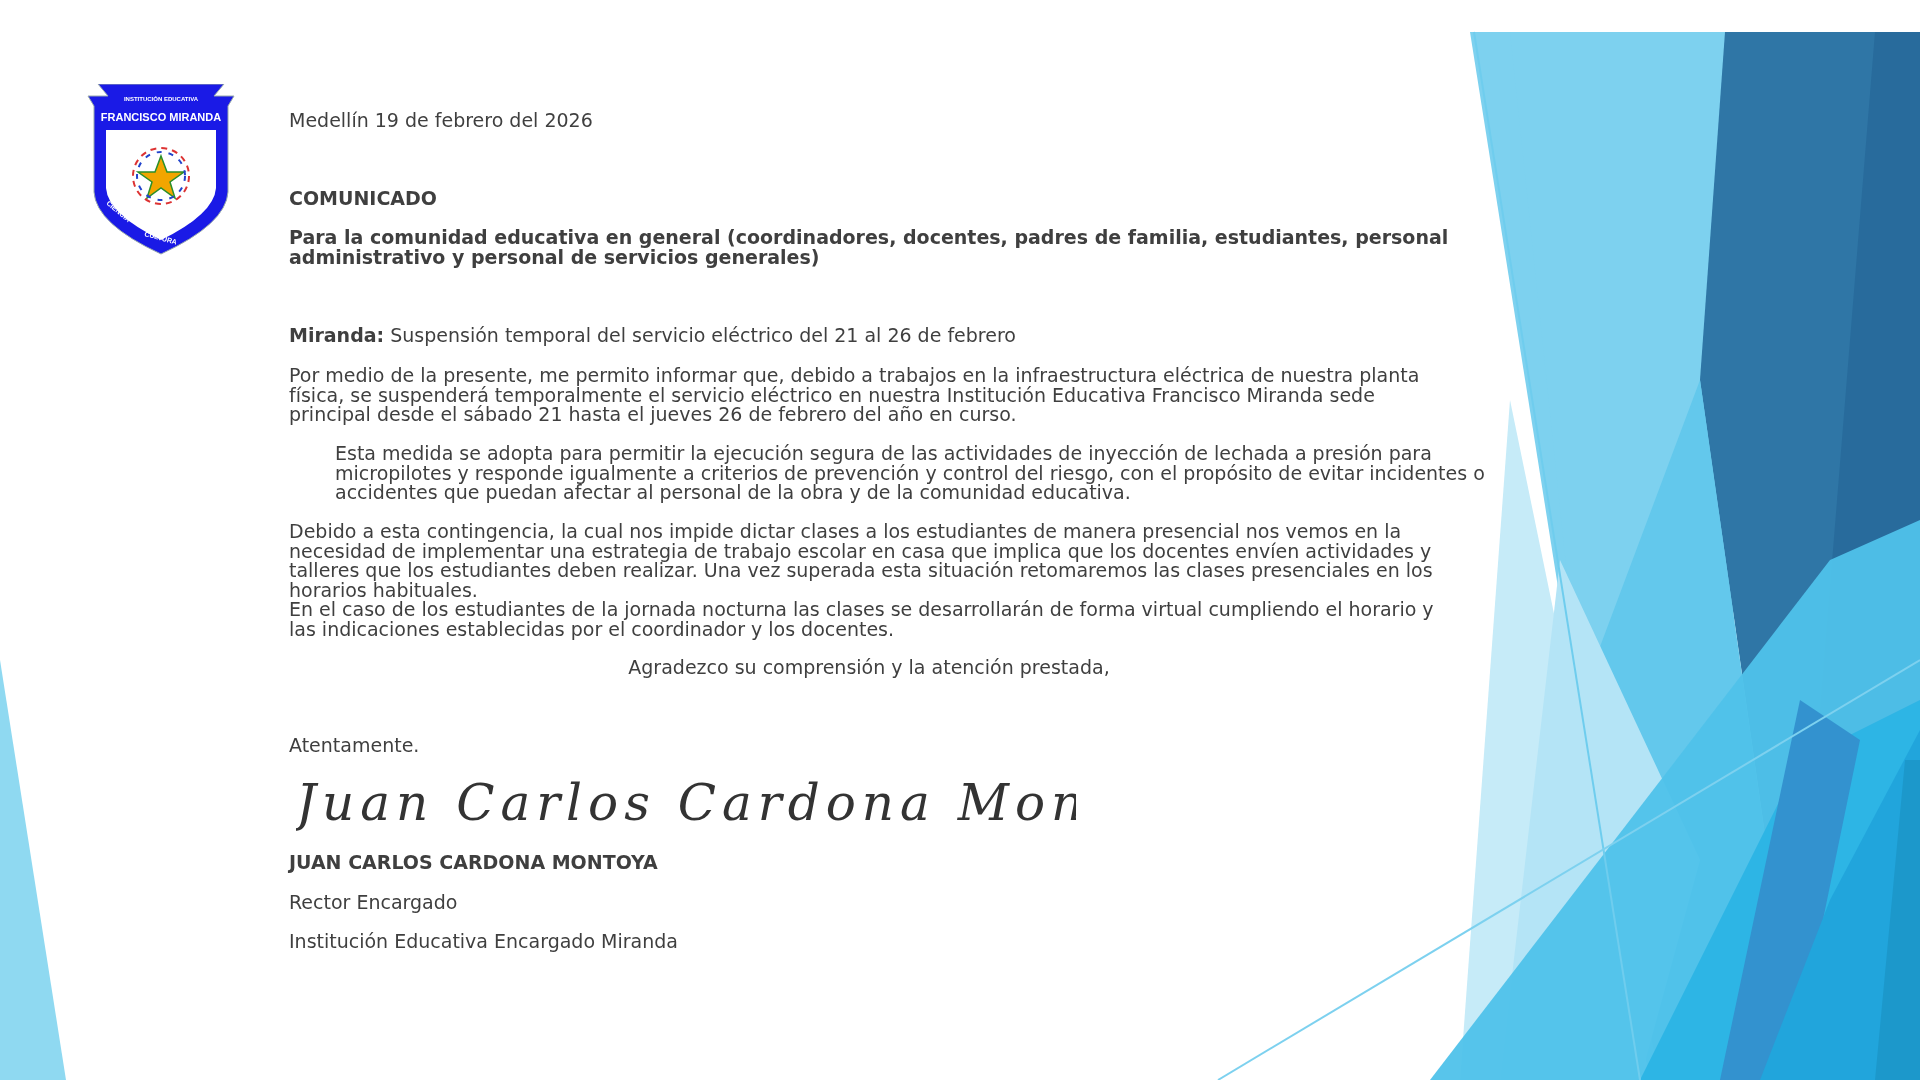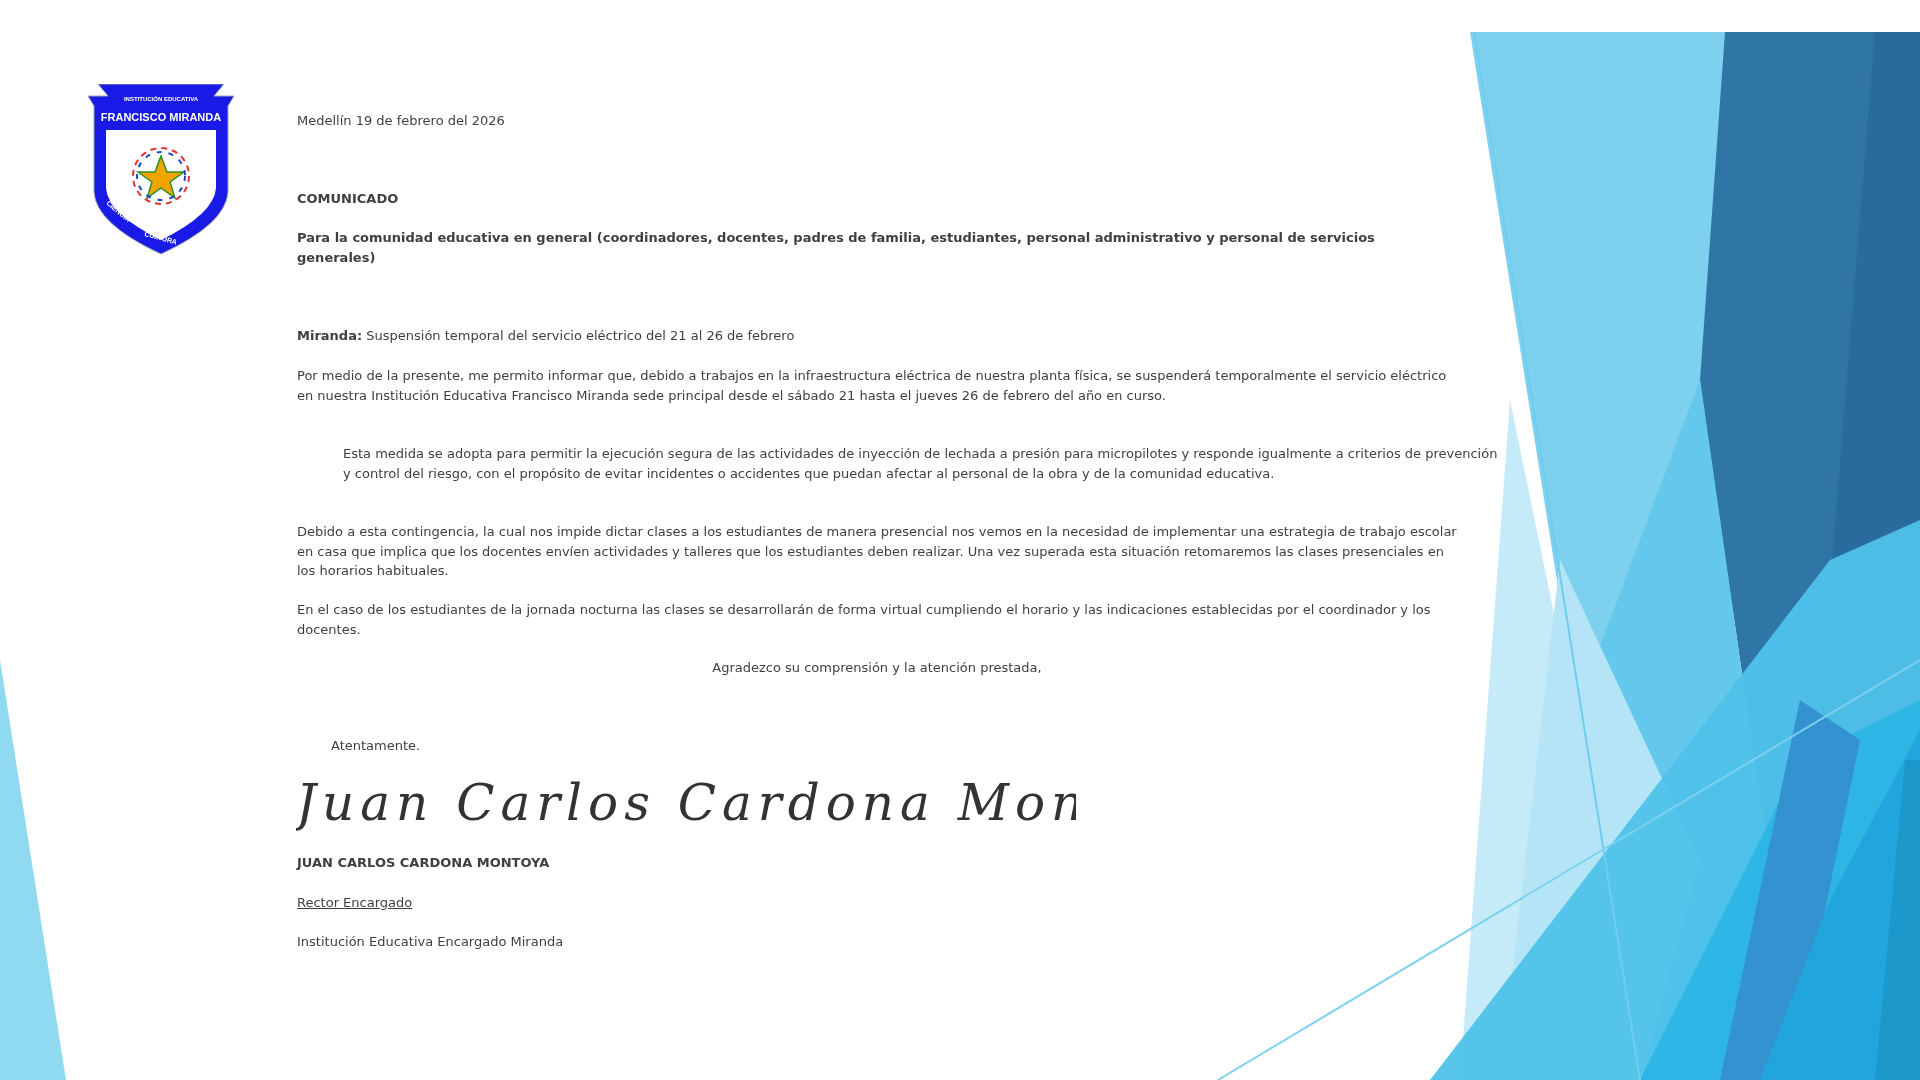--- a/index.html
+++ b/index.html
@@ -1,20 +1,20 @@
 <!DOCTYPE html>
 <html><head>
 <meta charset="utf-8">
 <style>
   html, body { margin:0; padding:0; }
   body { width:1920px; height:1080px; position:relative; overflow:hidden; background:#ffffff;
          font-family:"DejaVu Sans", sans-serif; color:#3f3f3f; }
   .bg { position:absolute; left:0; top:0; width:1920px; height:1080px; }
   .logo { position:absolute; left:86px; top:84px; width:150px; height:172px; }
-  .txt { position:absolute; left:297px; font-size:13px; line-height:19.5px; white-space:normal; width:1160px; }
+  .txt { position:absolute; left:289px; font-size:19px; line-height:19.5px; white-space:normal; width:1160px; }
   .bold { font-weight:bold; }
   .sig { position:absolute; left:296px; top:762px; width:780px; height:80px; }
 </style>
 </head>
 <body>
 
 <svg class="bg" viewBox="0 0 1920 1080">
 
   <polygon points="0,660 66,1080 0,1080" fill="#8fd9f1"></polygon>
 
@@ -52,21 +52,21 @@
 
 <div class="txt" style="top:111px;">Medellín 19 de febrero del 2026</div>
 <div class="txt bold" style="top:189px;">COMUNICADO</div>
 <div class="txt bold" style="top:228px;">Para la comunidad educativa en general (coordinadores, docentes, padres de familia, estudiantes, personal administrativo y personal de servicios generales)</div>
 <div class="txt" style="top:326px;"><span class="bold">Miranda:</span><span> Suspensión temporal del servicio eléctrico del 21 al 26 de febrero</span></div>
 <div class="txt" style="top:366px;">Por medio de la presente, me permito informar que, debido a trabajos en la infraestructura eléctrica de nuestra planta física, se suspenderá temporalmente el servicio eléctrico en nuestra Institución Educativa Francisco Miranda sede principal desde el sábado 21 hasta el jueves 26 de febrero del año en curso.</div>
 <div class="txt" style="top:444px;margin-left:46px;">Esta medida se adopta para permitir la ejecución segura de las actividades de inyección de lechada a presión para micropilotes y responde igualmente a criterios de prevención y control del riesgo, con el propósito de evitar incidentes o accidentes que puedan afectar al personal de la obra y de la comunidad educativa.</div>
 <div class="txt" style="top:522px;">Debido a esta contingencia, la cual nos impide dictar clases a los estudiantes de manera presencial nos vemos en la necesidad de implementar una estrategia de trabajo escolar en casa que implica que los docentes envíen actividades y talleres que los estudiantes deben realizar. Una vez superada esta situación retomaremos las clases presenciales en los horarios habituales.</div>
 <div class="txt" style="top:600px;">En el caso de los estudiantes de la jornada nocturna las clases se desarrollarán de forma virtual cumpliendo el horario y las indicaciones establecidas por el coordinador y los docentes.</div>
 <div class="txt" style="top:658px;text-align:center;">Agradezco su comprensión y la atención prestada,</div>
-<div class="txt" style="top:736px;margin-left:34px;">Atentamente.</div>
+<div class="txt" style="top:736px;">Atentamente.</div>
 
 <svg class="sig" viewBox="0 0 780 80">
   <text x="0" y="58" font-size="50" fill="#333" font-family="DejaVu Serif, serif" font-style="italic" letter-spacing="6">Juan Carlos Cardona Montoya</text>
 </svg>
 
 <div class="txt bold" style="top:853px;">JUAN CARLOS CARDONA MONTOYA</div>
-<div class="txt" style="top:893px;text-decoration:underline;">Rector Encargado</div>
+<div class="txt" style="top:893px;">Rector Encargado</div>
 <div class="txt" style="top:932px;">Institución Educativa Encargado Miranda</div>
 
 </body></html>

